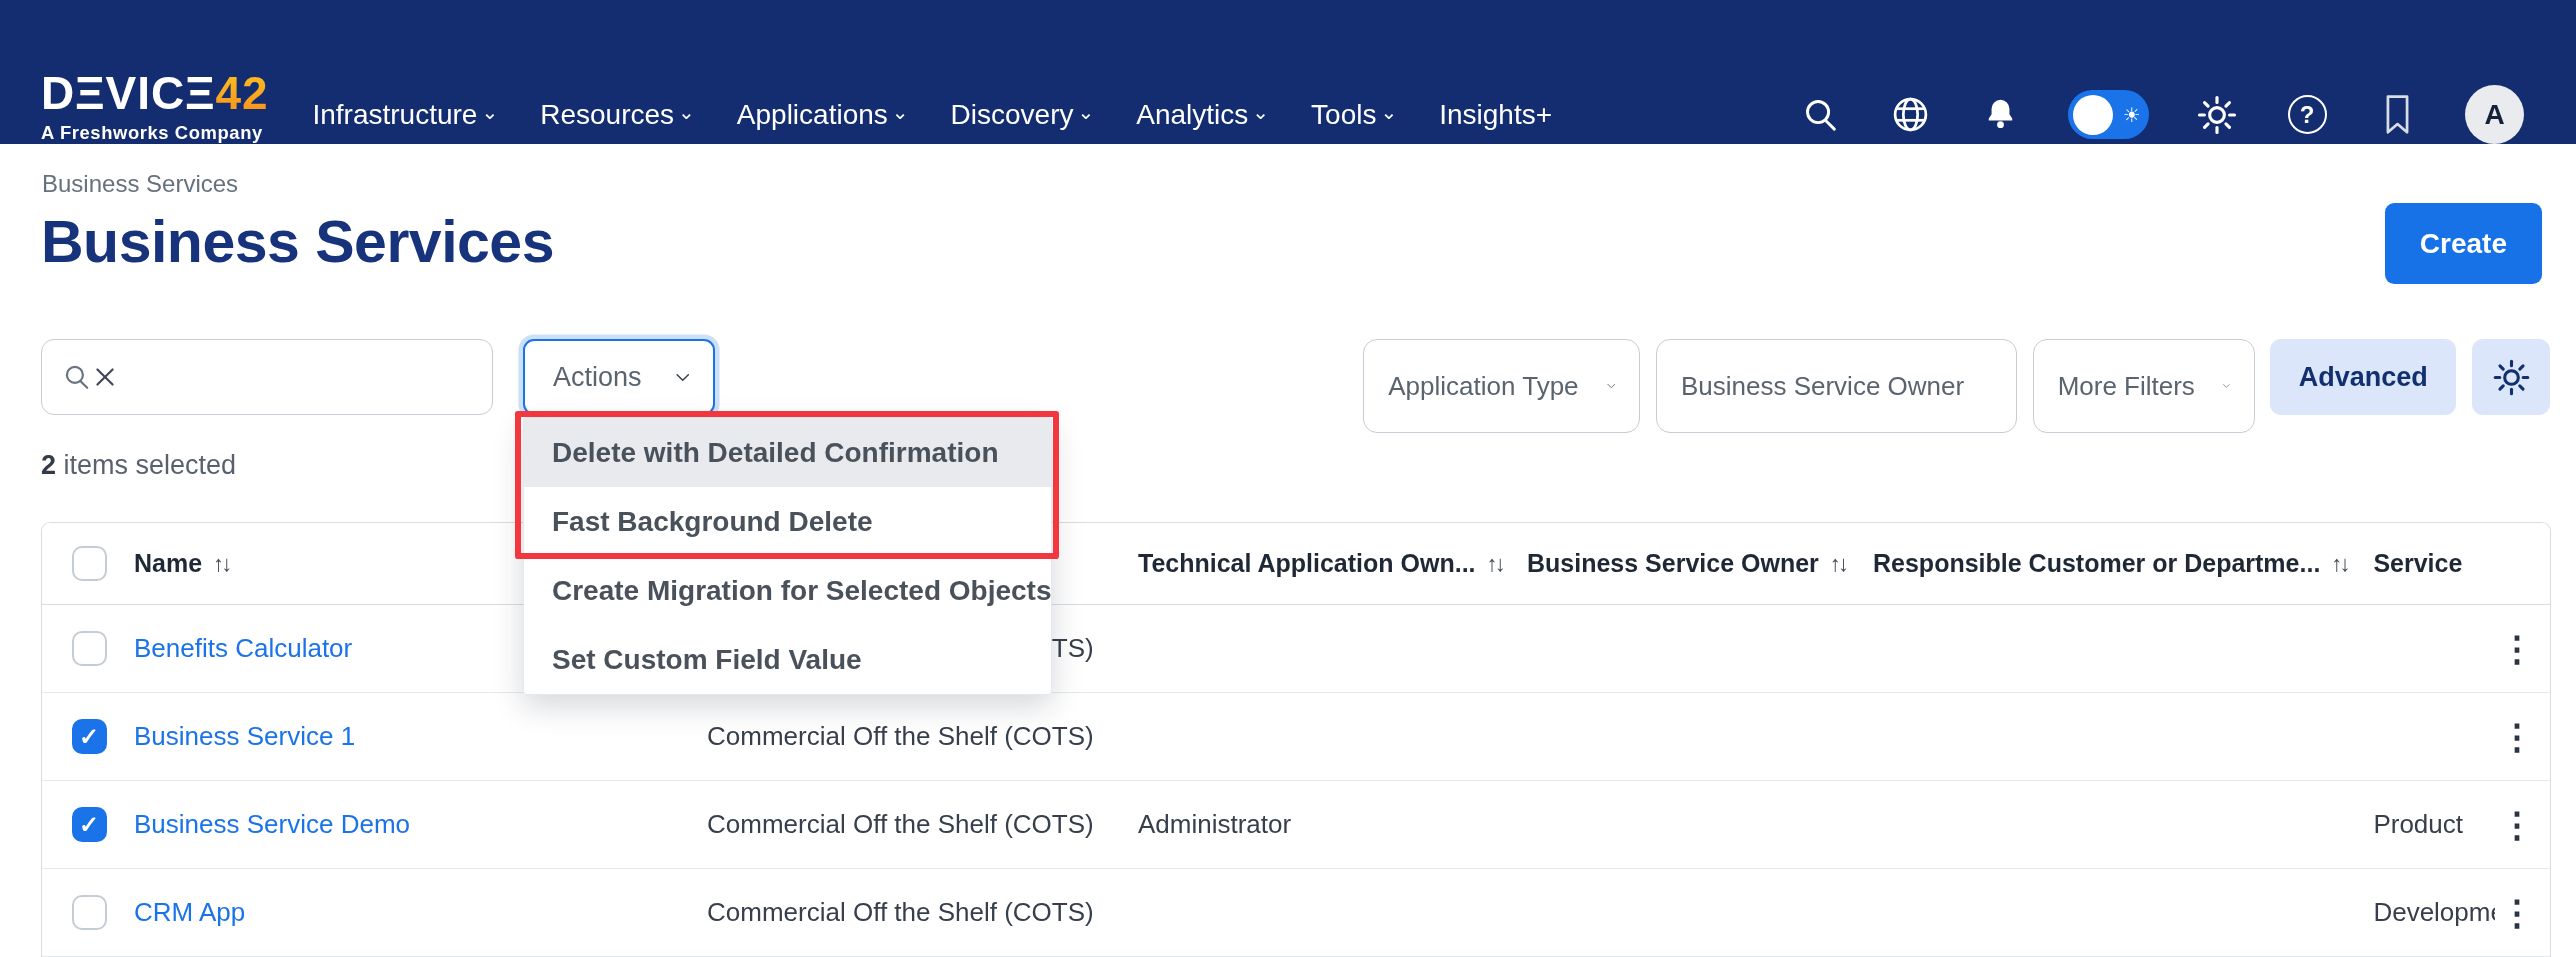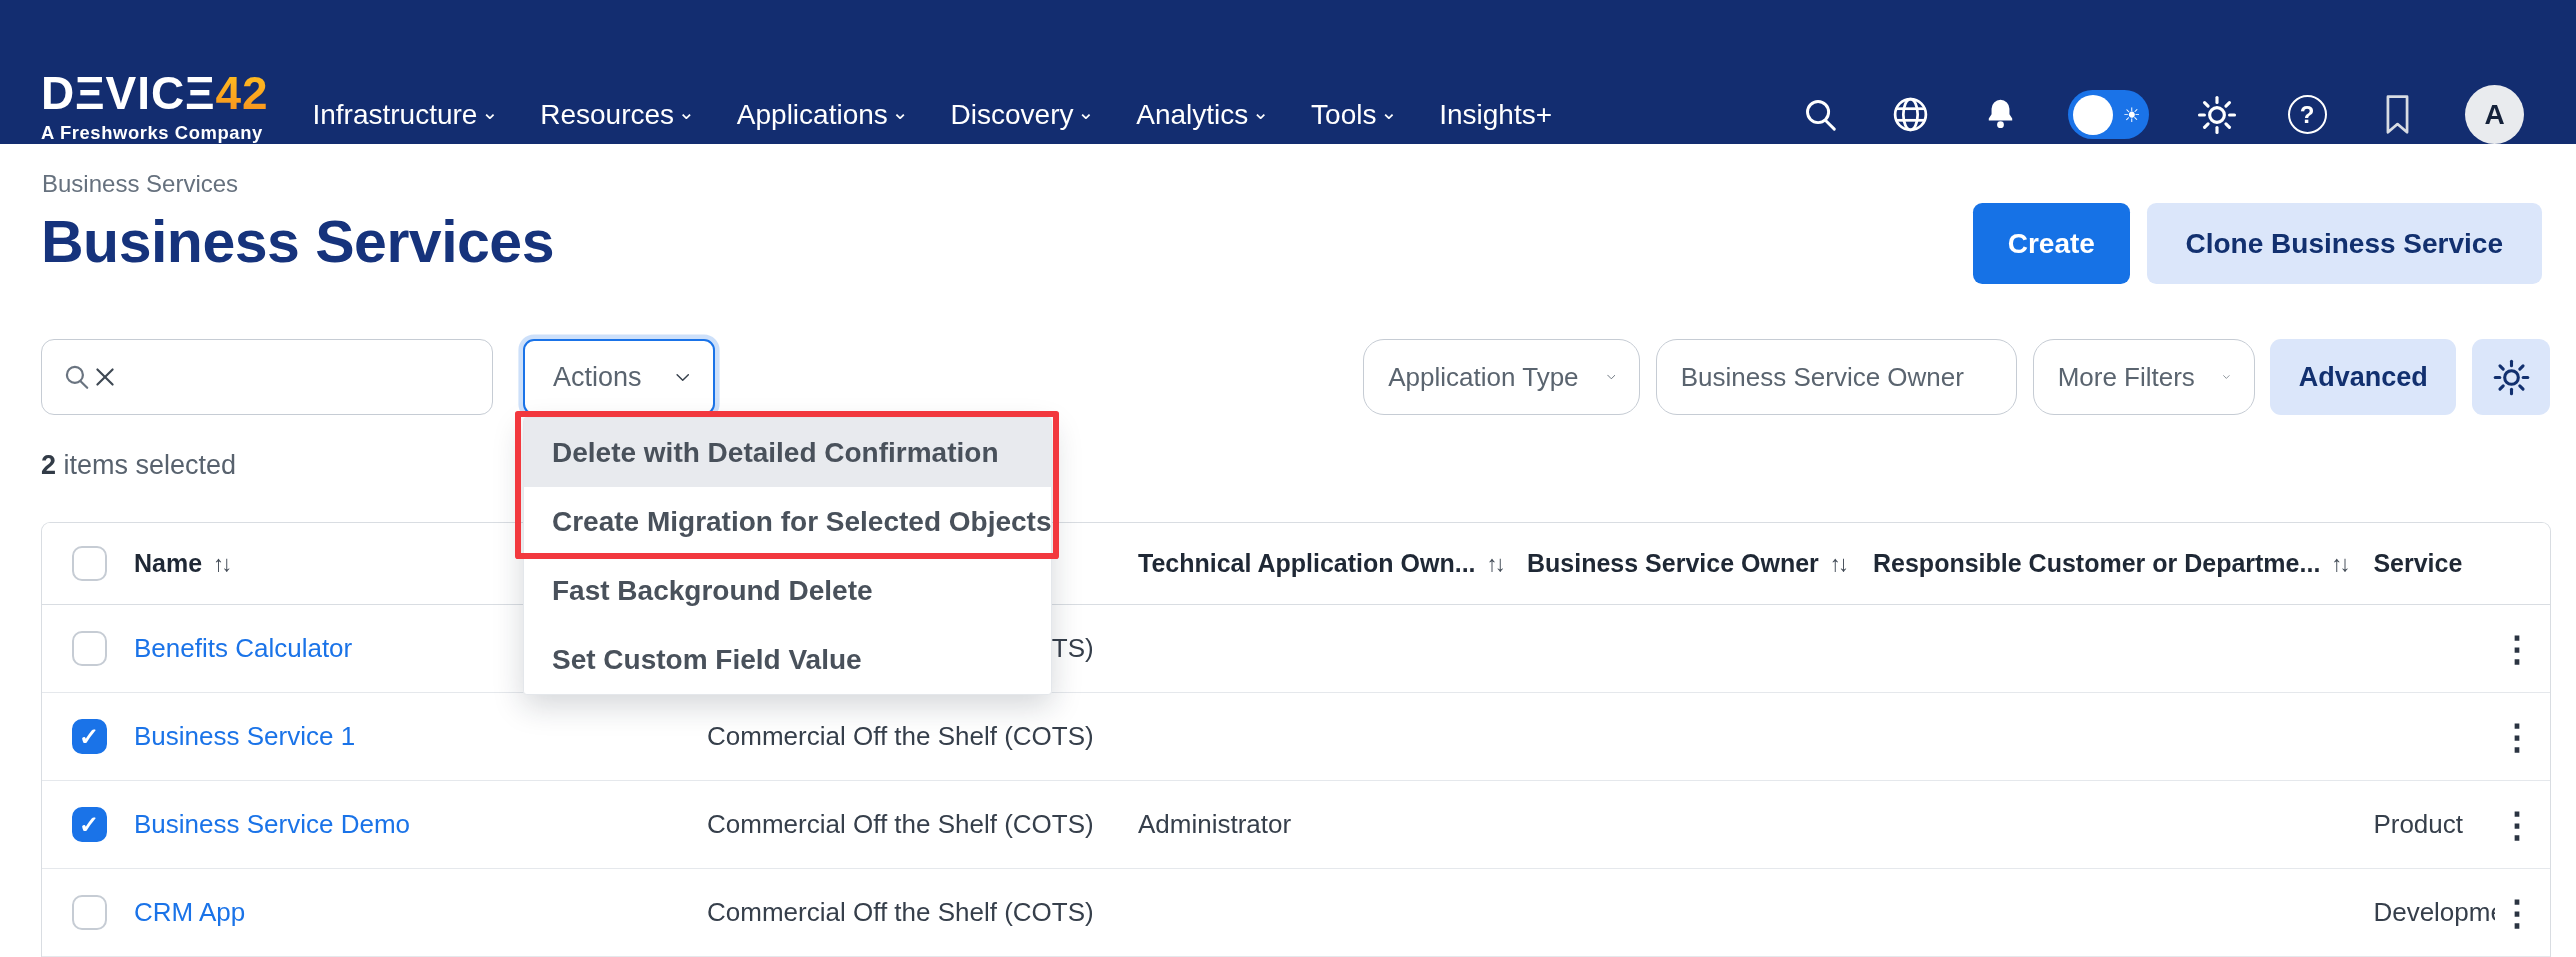--- a/index.html
+++ b/index.html
@@ -46,22 +46,22 @@
   .search-box { position:absolute; left:41px; top:339px; width:452px; height:76px;
     border:1.8px solid #c6ccd4; border-radius:13px; background:#fff; display:flex; align-items:center; padding:0 20px; }
   .search-box input { flex:1; border:none; outline:none; font-size:27px; color:#3c4450;
     font-family:inherit; margin:0 3.7px 0 14.8px; min-width:0; background:transparent; }
   .search-box input::placeholder { color:#6a7480; opacity:1; }
   .actions-btn { position:absolute; left:523px; top:339px; width:192px; height:76px; background:#fff;
     border:2.8px solid #1a73e8; border-radius:11px; box-shadow:0 0 0 4.6px rgba(26,115,232,.22);
     display:flex; align-items:center; justify-content:space-between; padding:0 24px 0 28px; cursor:pointer;gap:34px; }
   .actions-btn .label { font-size:27px; color:#5a646f; }
   .filters { position:absolute; right:26px; top:339px; display:flex; gap:15.7px; }
-  .filter-btn { height:76px; background:#fff; border:1.8px solid #c6ccd4; border-radius:21px;
-    display:flex; align-items:center; justify-content:flex-end; padding:0 24px; cursor:pointer; }
+  .filter-btn { height:94px; background:#fff; border:1.8px solid #c6ccd4; border-radius:14px;
+    display:flex; align-items:center; justify-content:space-between; padding:0 24px; cursor:pointer; }
   .filter-btn .label { font-size:26px; color:#5a646f; margin-right:28px; white-space:nowrap; }
   .w-apptype { width:277px; } .w-bso { width:361px; } .w-more { width:222px; }
   .btn-advanced { width:186px; height:76px; background:#dbe6fa; border:none; border-radius:11px;
     color:#12306f; font-size:27px; font-weight:700; cursor:pointer; font-family:inherit; }
   .btn-gearsq { width:78px; height:76px; background:#dbe6fa; border:none; border-radius:11px;
     display:flex; align-items:center; justify-content:center; cursor:pointer; }
 
   .selection-info { position:absolute; left:41px; top:450px; font-size:27px; color:#58626e; }
   .selection-info .count { font-weight:700; color:#323b47; margin-right:7.4px; }
 
@@ -187,21 +187,20 @@
       <div class="avatar">
           <span>A</span>
         </div>
     </div>
   </div>
 
   <div class="breadcrumb">Business Services</div>
   <h1 class="page-title">Business Services</h1>
   <div class="header-buttons">
     <button class="btn-create">Create</button>
-    <button class="btn-clone">Clone Business Service</button>
   </div>
 
   <div class="search-box">
     <svg width="29.5" height="29.5" viewBox="0 0 24 24" fill="none" stroke="#6a7480" stroke-width="1.8" stroke-linecap="round">
       <circle cx="10.5" cy="10.5" r="6.5"></circle>
         <line x1="15.3" y1="15.8" x2="20.5" y2="21"></line>
     </svg>
     <svg width="26" height="26" viewBox="0 0 24 24" stroke="#3f4954" stroke-width="2" stroke-linecap="round">
       <line x1="5" y1="5" x2="19" y2="19"></line>
         <line x1="19" y1="5" x2="5" y2="19"></line>
@@ -340,20 +339,20 @@
       <div class="t-cell"></div>
       <div class="t-cell svc-cell">Development</div>
       <div class="t-cell">
           <span class="kebab"></span>
         </div>
     </div>
   </div>
 
   <div class="dropdown">
     <div class="dd-item highlighted">Delete with Detailed Confirmation</div>
+    <div class="dd-item">Fast Background Delete</div>
     <div class="dd-item">Create Migration for Selected Objects</div>
-    <div class="dd-item">Fast Background Delete</div>
     <div class="dd-item">Set Custom Field Value</div>
   </div>
   <div class="annotation-rect"></div>
 
 </div>
 
 
 </body></html>

